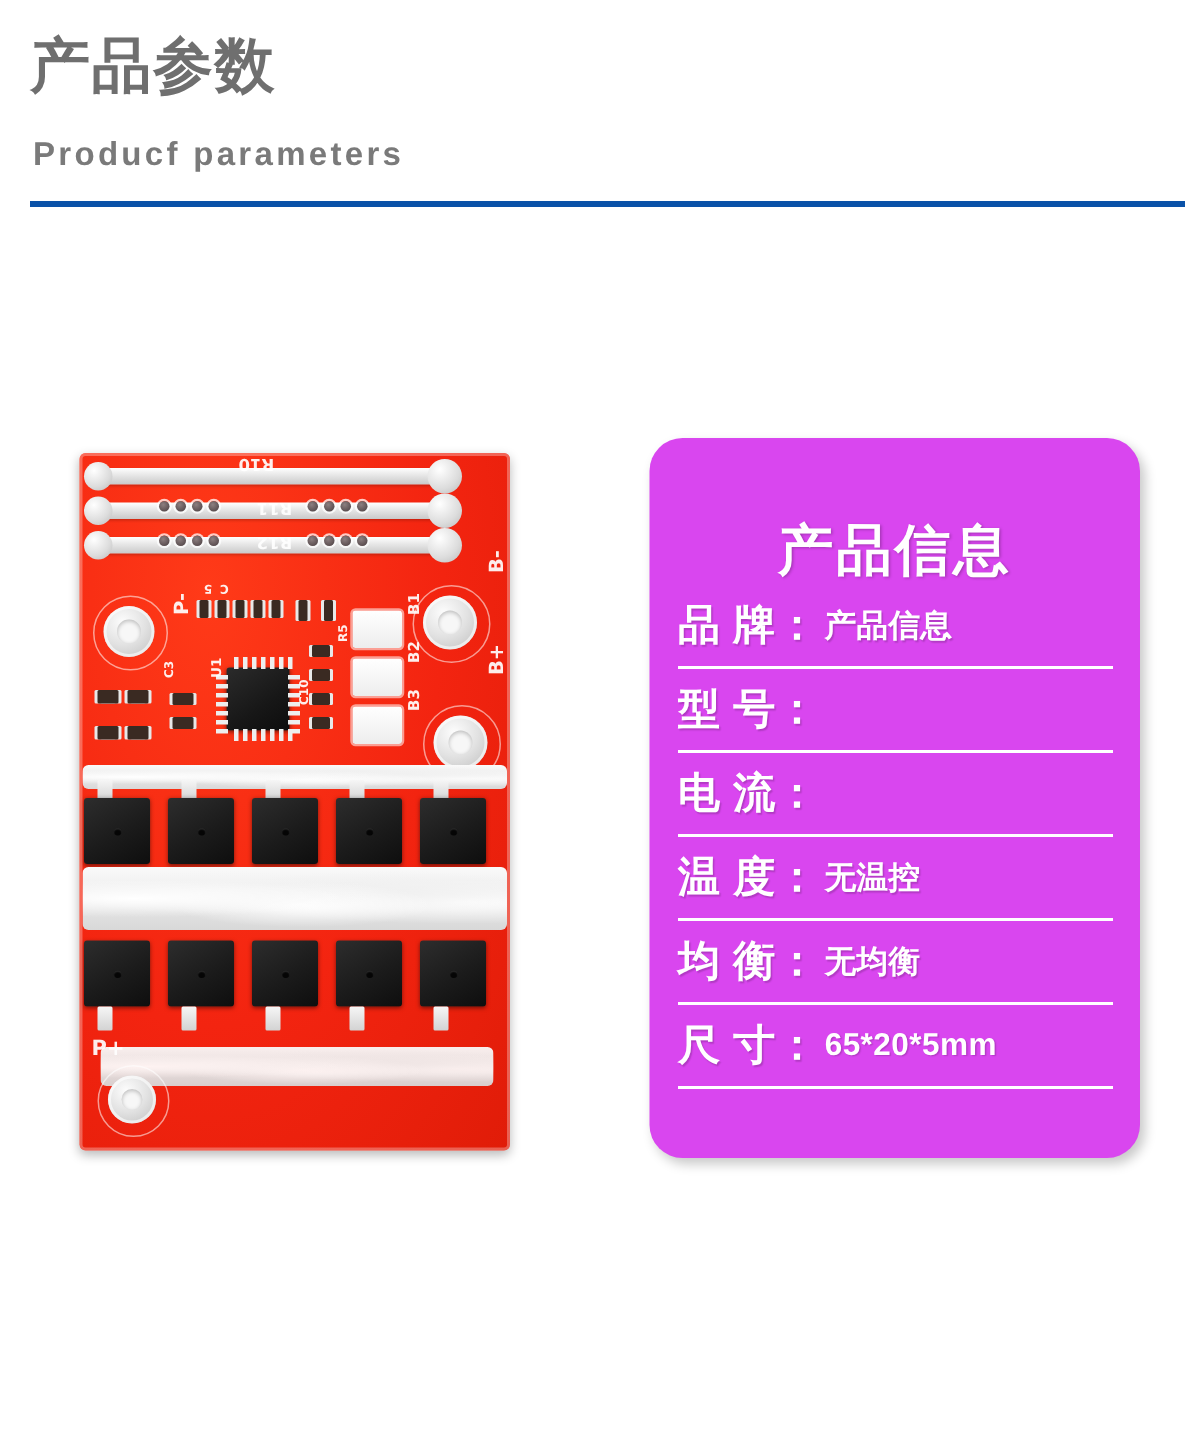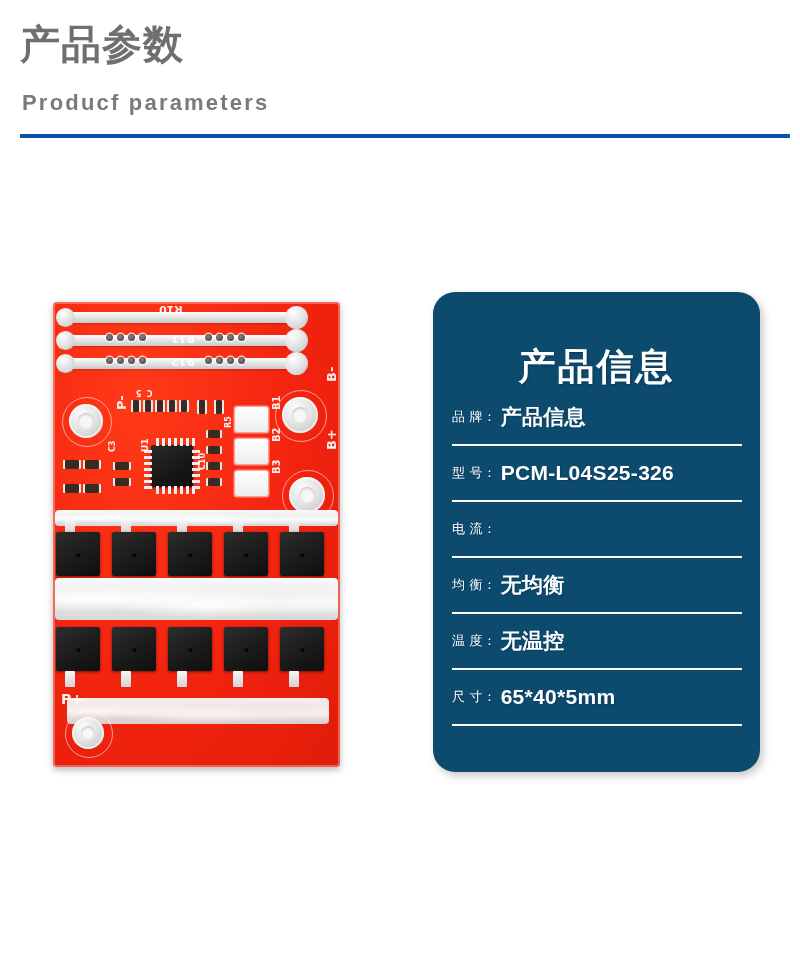--- a/index.html
+++ b/index.html
@@ -198,21 +198,21 @@
     border-radius: 4px;
   }
 
   
   #info-panel {
     position: absolute;
     left: 433px;
     top: 292px;
     width: 327px;
     height: 480px;
-    background: #0c4a6e;
+    background: #d946ef;
     border-radius: 22px;
     box-shadow: 3px 4px 8px rgba(0,0,0,0.22);
     box-sizing: border-box;
   }
   #info-title {
     position: absolute;
     left: 0; right: 0;
     top: 24px;
     text-align: center;
     color: #ffffff;
@@ -231,22 +231,22 @@
   .spec-row {
     position: relative;
     height: 54px;
     border-bottom: 2px solid #ffffff;
     display: flex;
     align-items: center;
     white-space: nowrap;
   }
   .spec-label {
     color: #ffffff;
-    font-size: 13px;
-    font-weight: normal;
+    font-size: 28px;
+    font-weight: bold;
     letter-spacing: 0.5px;
     flex: 0 0 auto;
     text-shadow: 1px 1px 1px rgba(0,0,0,0.18);
   }
   .spec-value {
     color: #ffffff;
     font-size: 21px;
     font-weight: bold;
     letter-spacing: 0.3px;
     margin-left: 4px;
@@ -435,31 +435,30 @@
 <section id="info-panel">
   <h2 id="info-title">产品信息</h2>
 
   <div id="spec-list">
     <div class="spec-row">
       <span class="spec-label">品  牌：</span>
       <span class="spec-value">产品信息</span>
     </div>
     <div class="spec-row">
       <span class="spec-label">型  号：</span>
-      <span class="spec-value">PCM-L04S25-326</span>
     </div>
     <div class="spec-row">
       <span class="spec-label">电  流：</span>
+    </div>
+    <div class="spec-row">
+      <span class="spec-label">温  度：</span>
+      <span class="spec-value">无温控</span>
     </div>
     <div class="spec-row">
       <span class="spec-label">均  衡：</span>
       <span class="spec-value">无均衡</span>
     </div>
     <div class="spec-row">
-      <span class="spec-label">温  度：</span>
-      <span class="spec-value">无温控</span>
-    </div>
-    <div class="spec-row">
       <span class="spec-label">尺  寸：</span>
-      <span class="spec-value">65*40*5mm</span>
+      <span class="spec-value">65*20*5mm</span>
     </div>
   </div>
 </section>
 
 </body></html>

